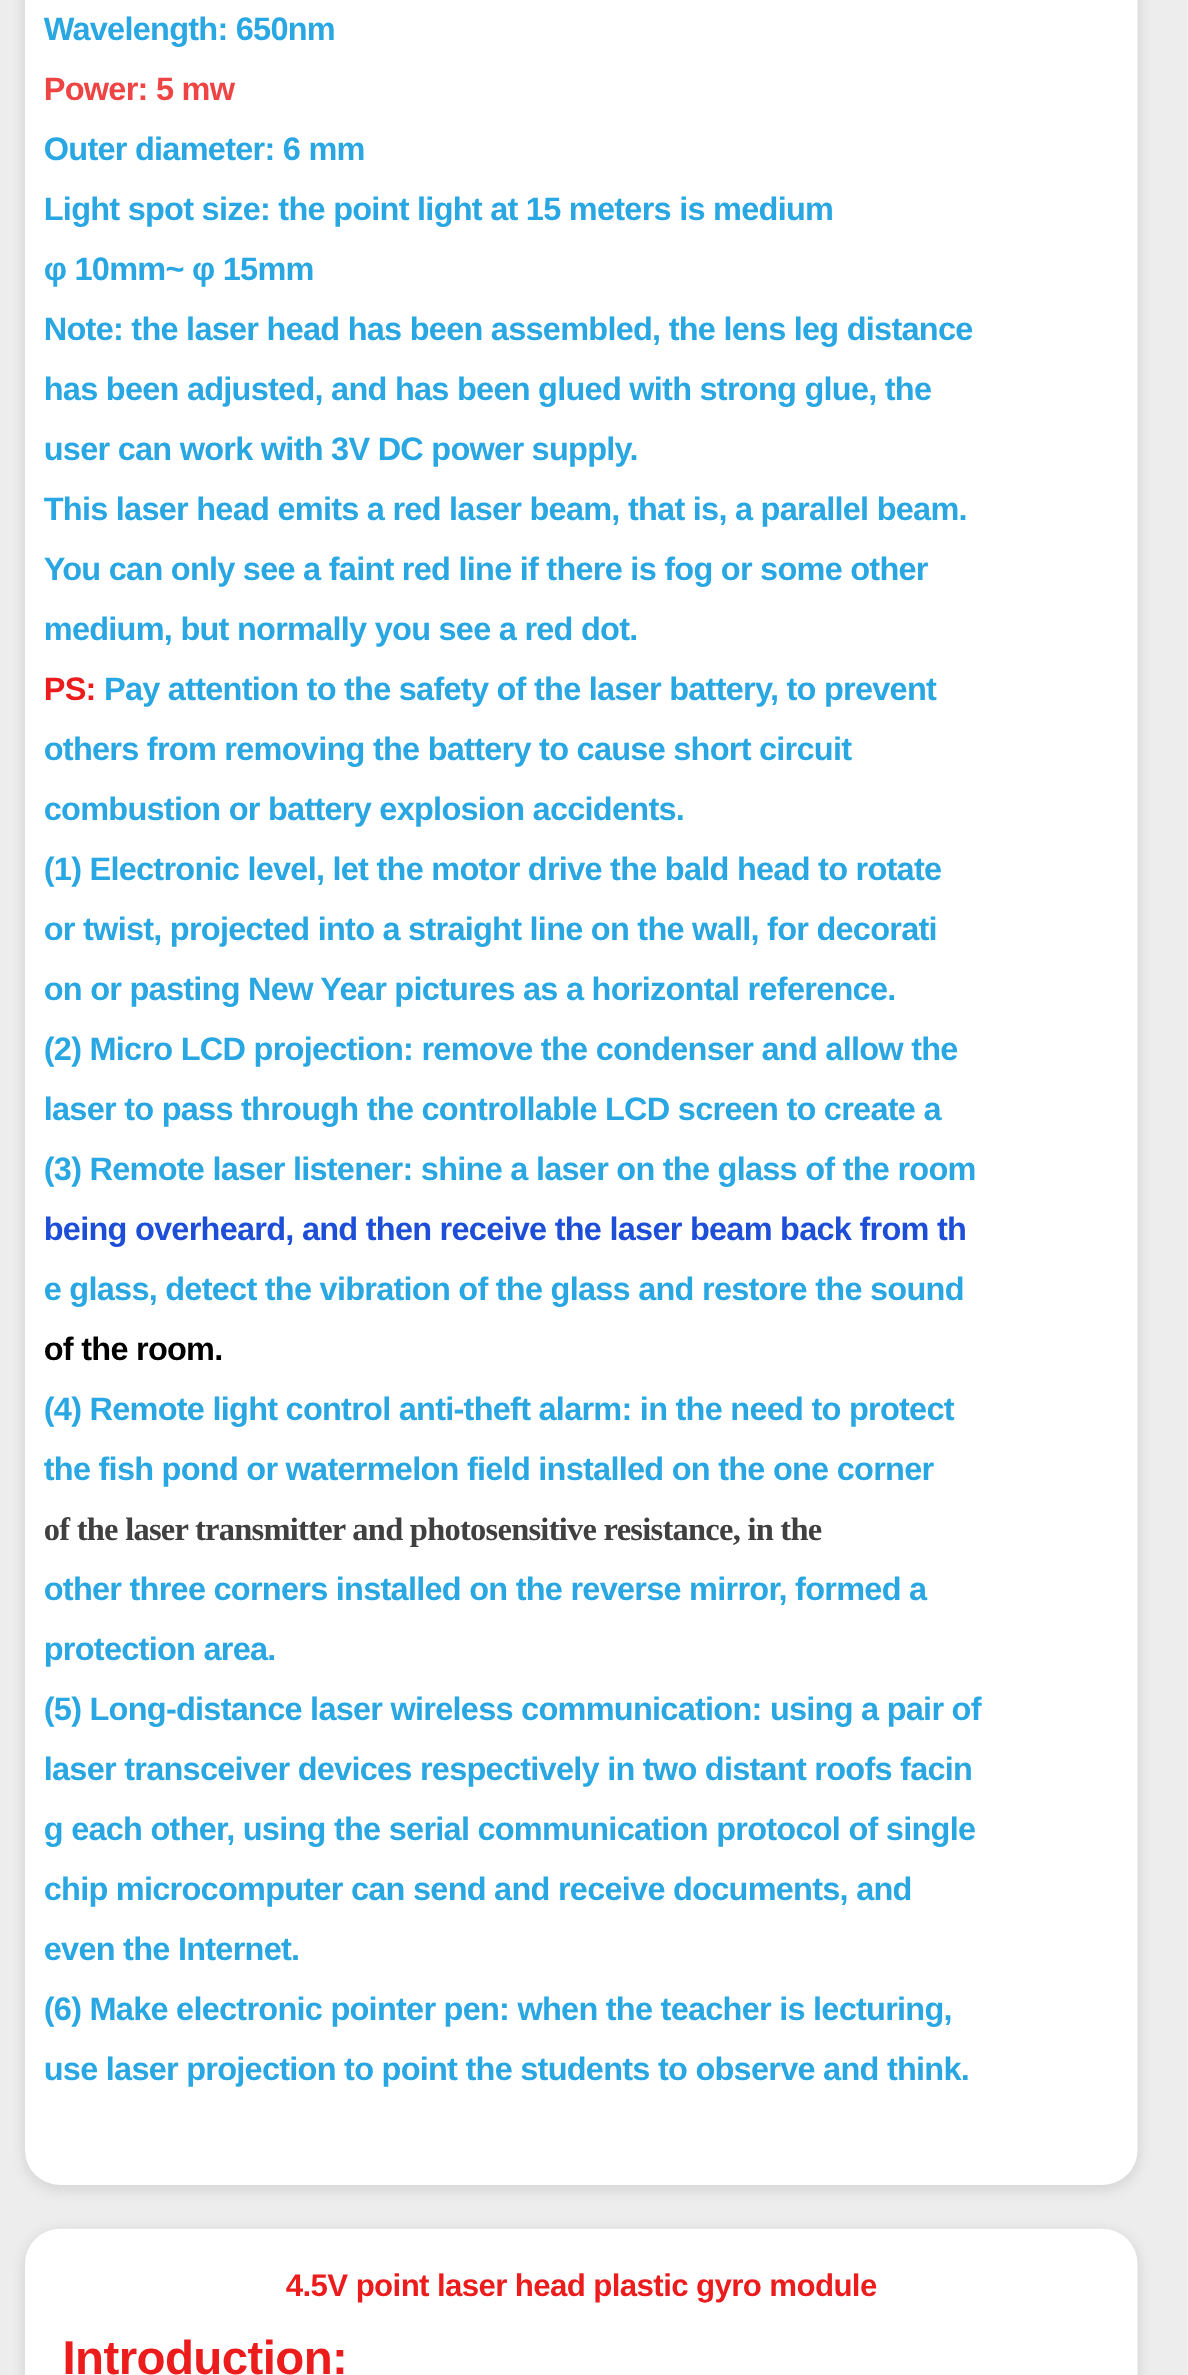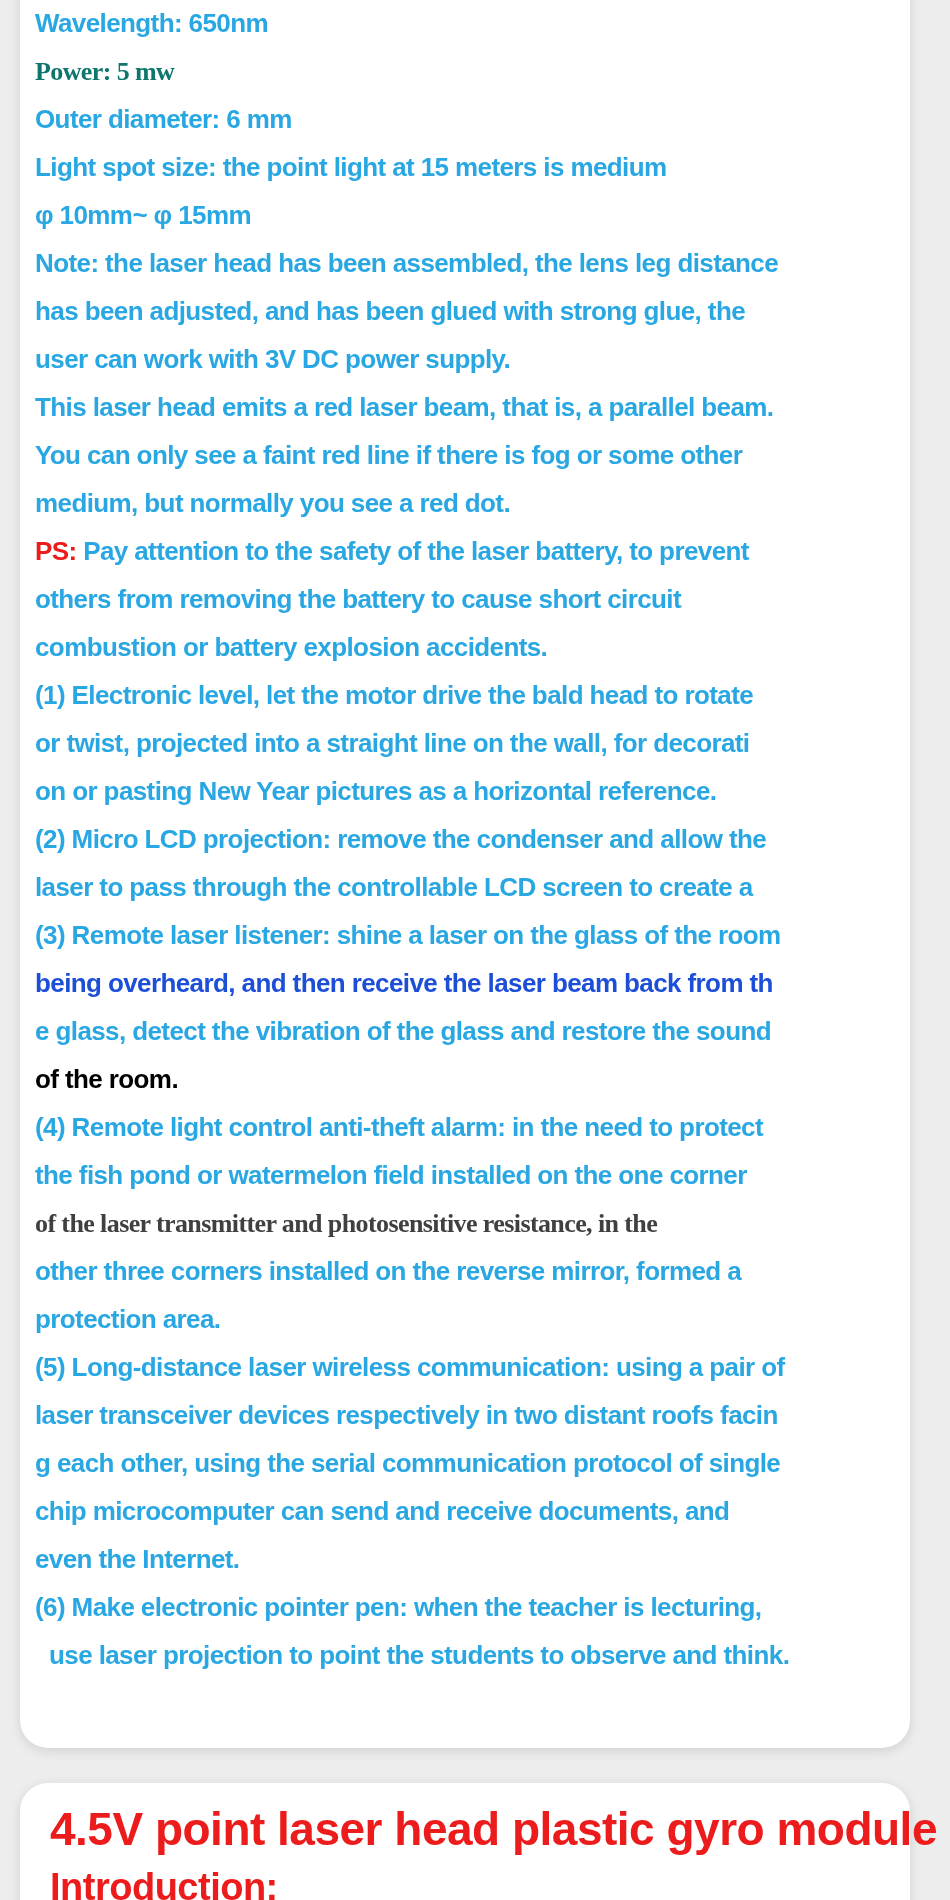--- a/index.html
+++ b/index.html
@@ -42,21 +42,21 @@
     letter-spacing: -0.6px;
     white-space: nowrap;
     overflow: visible;
   }
   .card-intro {
     top: 1783px;
     height: 220px;
     padding: 17px 30px 0 30px;
   }
   .intro-title {
-    font-size: 46px;
+    font-size: 25px;
     font-weight: bold;
     line-height: 58px;
     text-align: center;
     letter-spacing: -0.5px;
     white-space: nowrap;
   }
   .intro-subtitle {
     font-size: 38px;
     font-weight: bold;
     line-height: 58px;
@@ -66,21 +66,21 @@
   }
 </style>
 </head>
 <body style="background: rgb(237, 237, 237);">
 
 <div class="page">
 
   <div class="card card-description" style="background: rgb(255, 255, 255);">
     <div class="lines">
         <div class="desc-line"><span style="color: rgb(41, 167, 226);">Wavelength: 650nm</span></div>
-        <div class="desc-line"><span style="color: #0f766e; font-family: Liberation Serif, serif;">Power: 5 mw</span></div>
+        <div class="desc-line"><span style="color: #ef4444;">Power: 5 mw</span></div>
         <div class="desc-line"><span style="color: rgb(41, 167, 226);">Outer diameter: 6 mm</span></div>
         <div class="desc-line"><span style="color: rgb(41, 167, 226);">Light spot size: the point light at 15 meters is medium</span></div>
         <div class="desc-line"><span style="color: rgb(41, 167, 226);">φ 10mm~ φ 15mm</span></div>
         <div class="desc-line"><span style="color: rgb(41, 167, 226);">Note: the laser head has been assembled, the lens leg distance</span></div>
         <div class="desc-line"><span style="color: rgb(41, 167, 226);">has been adjusted, and has been glued with strong glue, the</span></div>
         <div class="desc-line"><span style="color: rgb(41, 167, 226);">user can work with 3V DC power supply.</span></div>
         <div class="desc-line"><span style="color: rgb(41, 167, 226);">This laser head emits a red laser beam, that is, a parallel beam.</span></div>
         <div class="desc-line"><span style="color: rgb(41, 167, 226);">You can only see a faint red line if there is fog or some other</span></div>
         <div class="desc-line"><span style="color: rgb(41, 167, 226);">medium, but normally you see a red dot.</span></div>
         <div class="desc-line"><span style="color: rgb(237, 28, 28);">PS:</span><span style="color: rgb(41, 167, 226); text-align: right;"> Pay attention to the safety of the laser battery, to prevent</span></div>
@@ -99,21 +99,21 @@
         <div class="desc-line"><span style="color: rgb(41, 167, 226);">the fish pond or watermelon field installed on the one corner</span></div>
         <div class="desc-line"><span style="color: #404040; font-family: Liberation Serif, serif;">of the laser transmitter and photosensitive resistance, in the</span></div>
         <div class="desc-line"><span style="color: rgb(41, 167, 226);">other three corners installed on the reverse mirror, formed a</span></div>
         <div class="desc-line"><span style="color: rgb(41, 167, 226);">protection area.</span></div>
         <div class="desc-line"><span style="color: rgb(41, 167, 226);">(5) Long-distance laser wireless communication: using a pair of</span></div>
         <div class="desc-line"><span style="color: rgb(41, 167, 226);">laser transceiver devices respectively in two distant roofs facin</span></div>
         <div class="desc-line"><span style="color: rgb(41, 167, 226);">g each other, using the serial communication protocol of single</span></div>
         <div class="desc-line"><span style="color: rgb(41, 167, 226);">chip microcomputer can send and receive documents, and</span></div>
         <div class="desc-line"><span style="color: rgb(41, 167, 226);">even the Internet.</span></div>
         <div class="desc-line"><span style="color: rgb(41, 167, 226);">(6) Make electronic pointer pen: when the teacher is lecturing,</span></div>
-        <div class="desc-line"><span style="color: rgb(41, 167, 226); margin-left: 14px;">use laser projection to point the students to observe and think.</span></div>
+        <div class="desc-line"><span style="color: rgb(41, 167, 226);">use laser projection to point the students to observe and think.</span></div>
       </div>
   </div>
 
   <div class="card card-intro" style="background: rgb(255, 255, 255);">
     <div class="intro-title" style="color: rgb(237, 28, 28);">4.5V point laser head plastic gyro module</div>
     <div class="intro-subtitle" style="color: rgb(237, 28, 28);">Introduction:</div>
   </div>
 
 </div>
 

